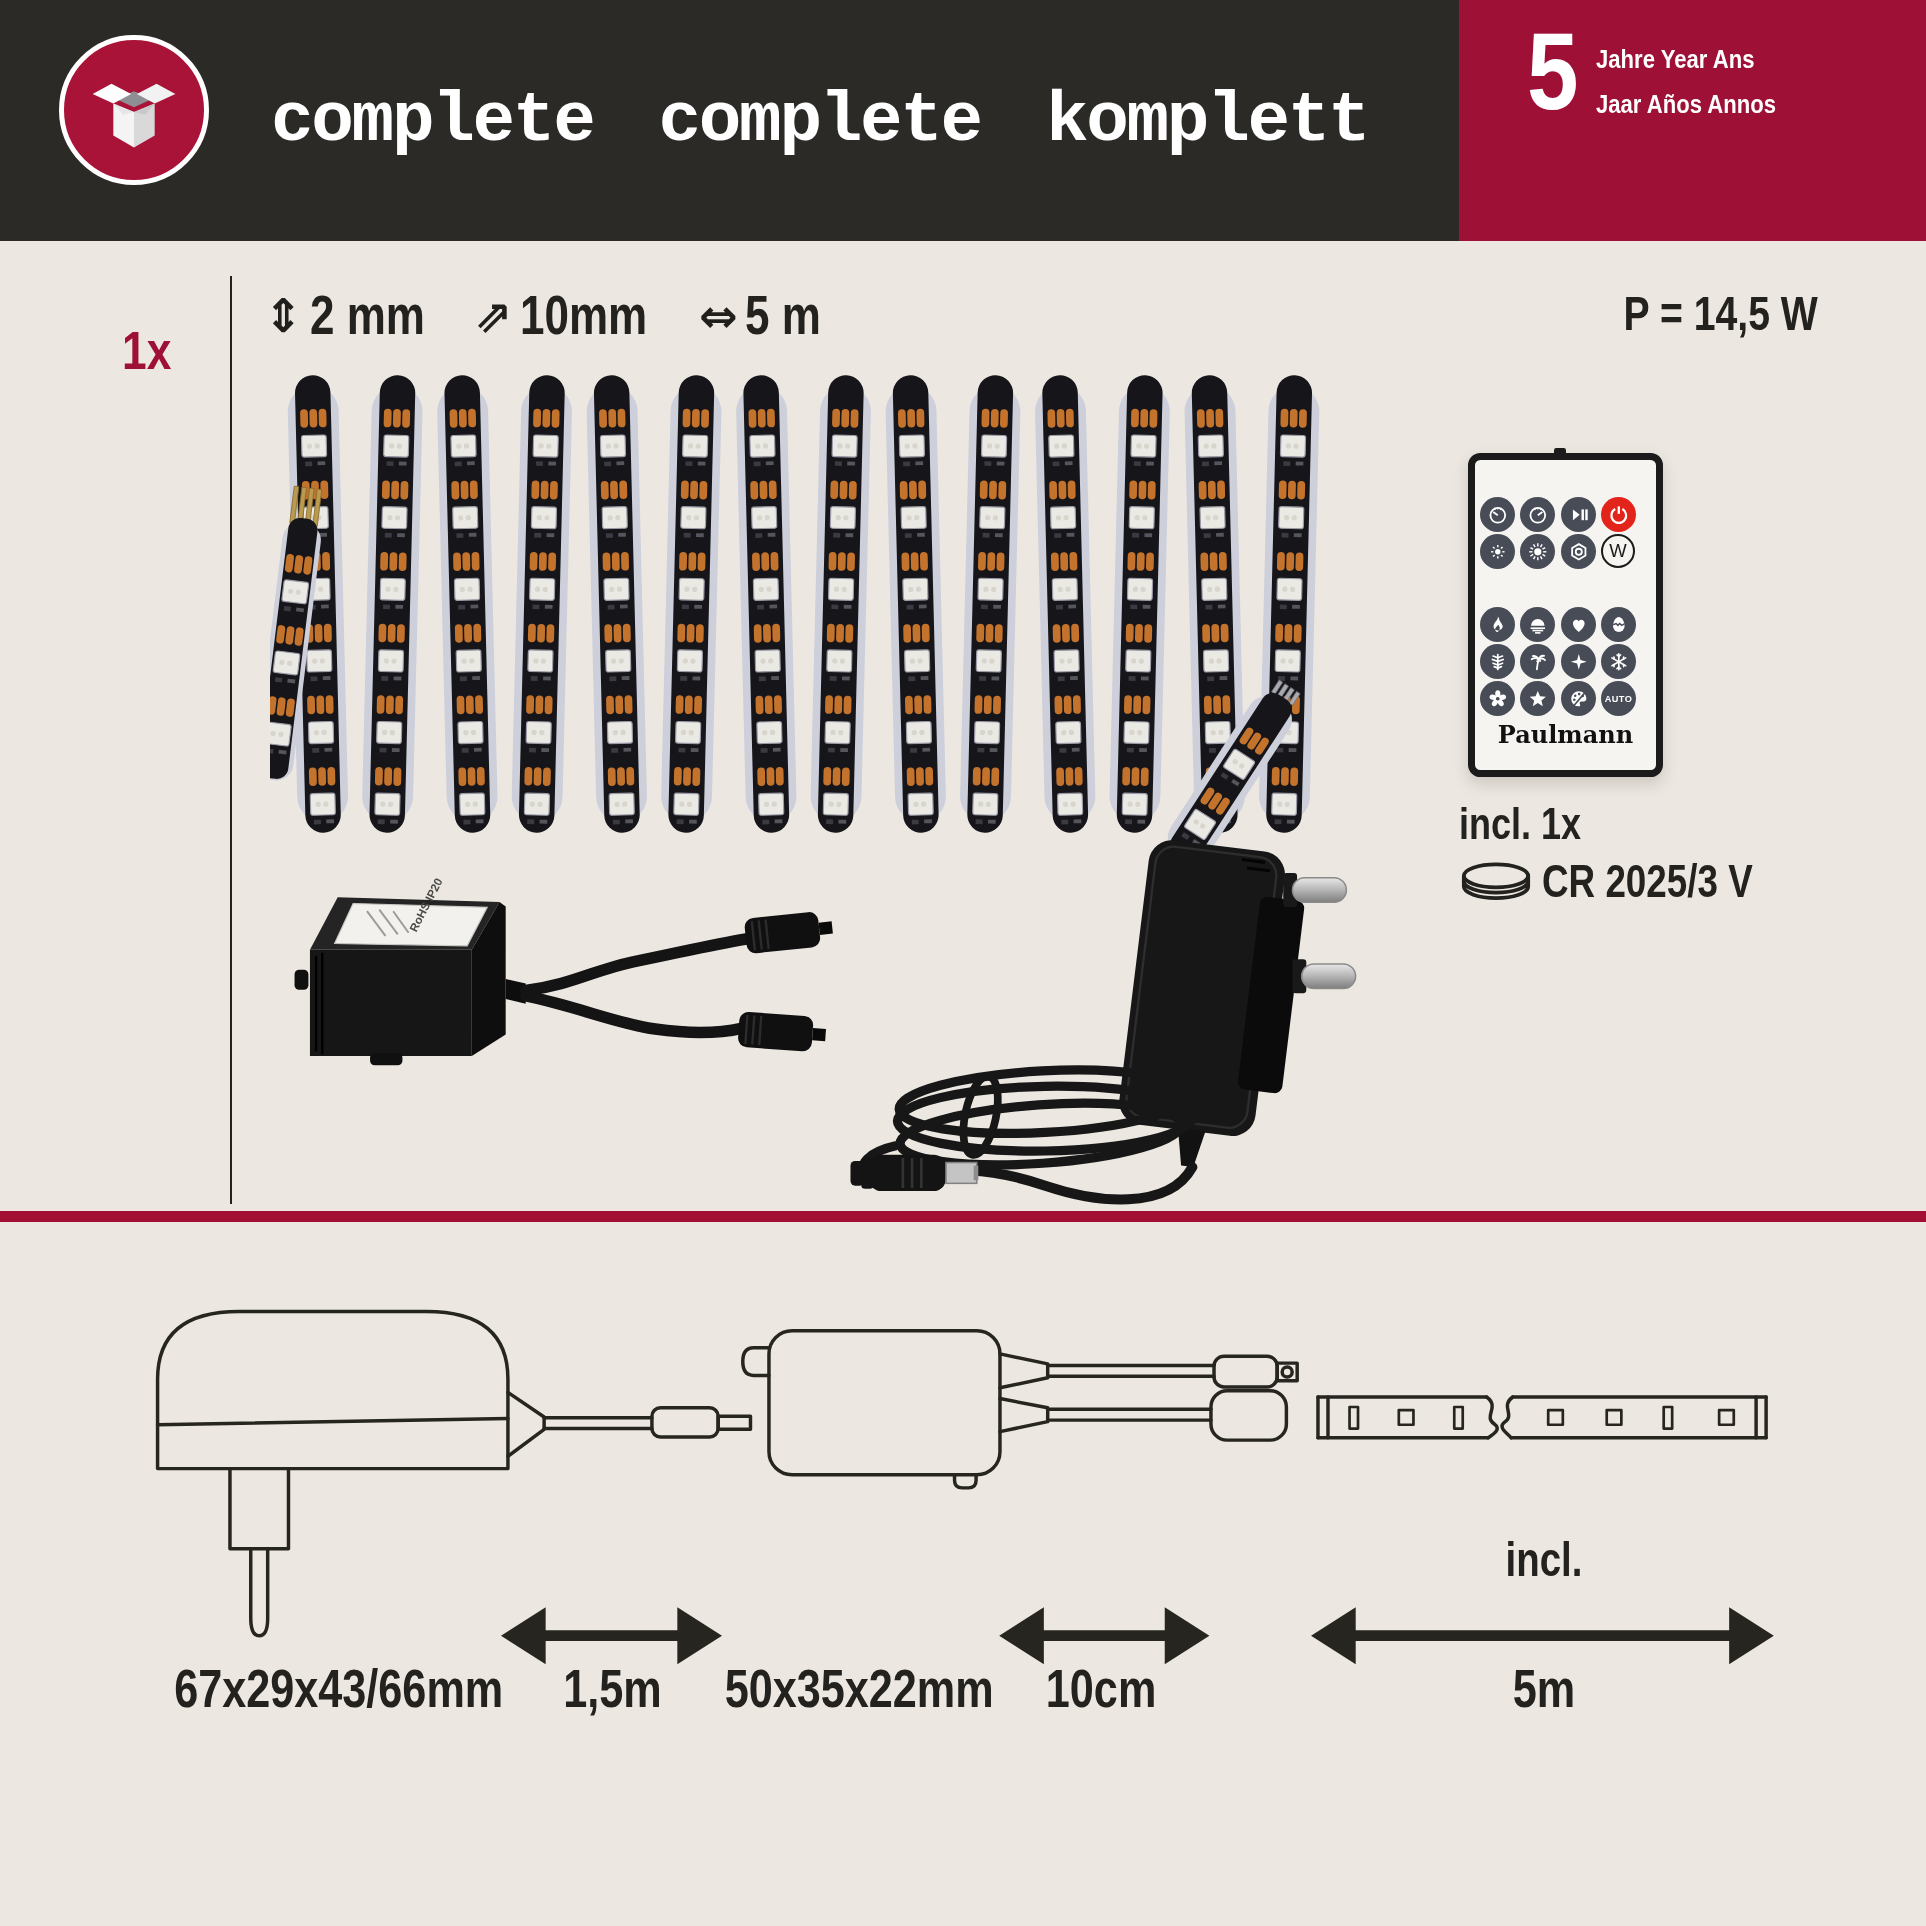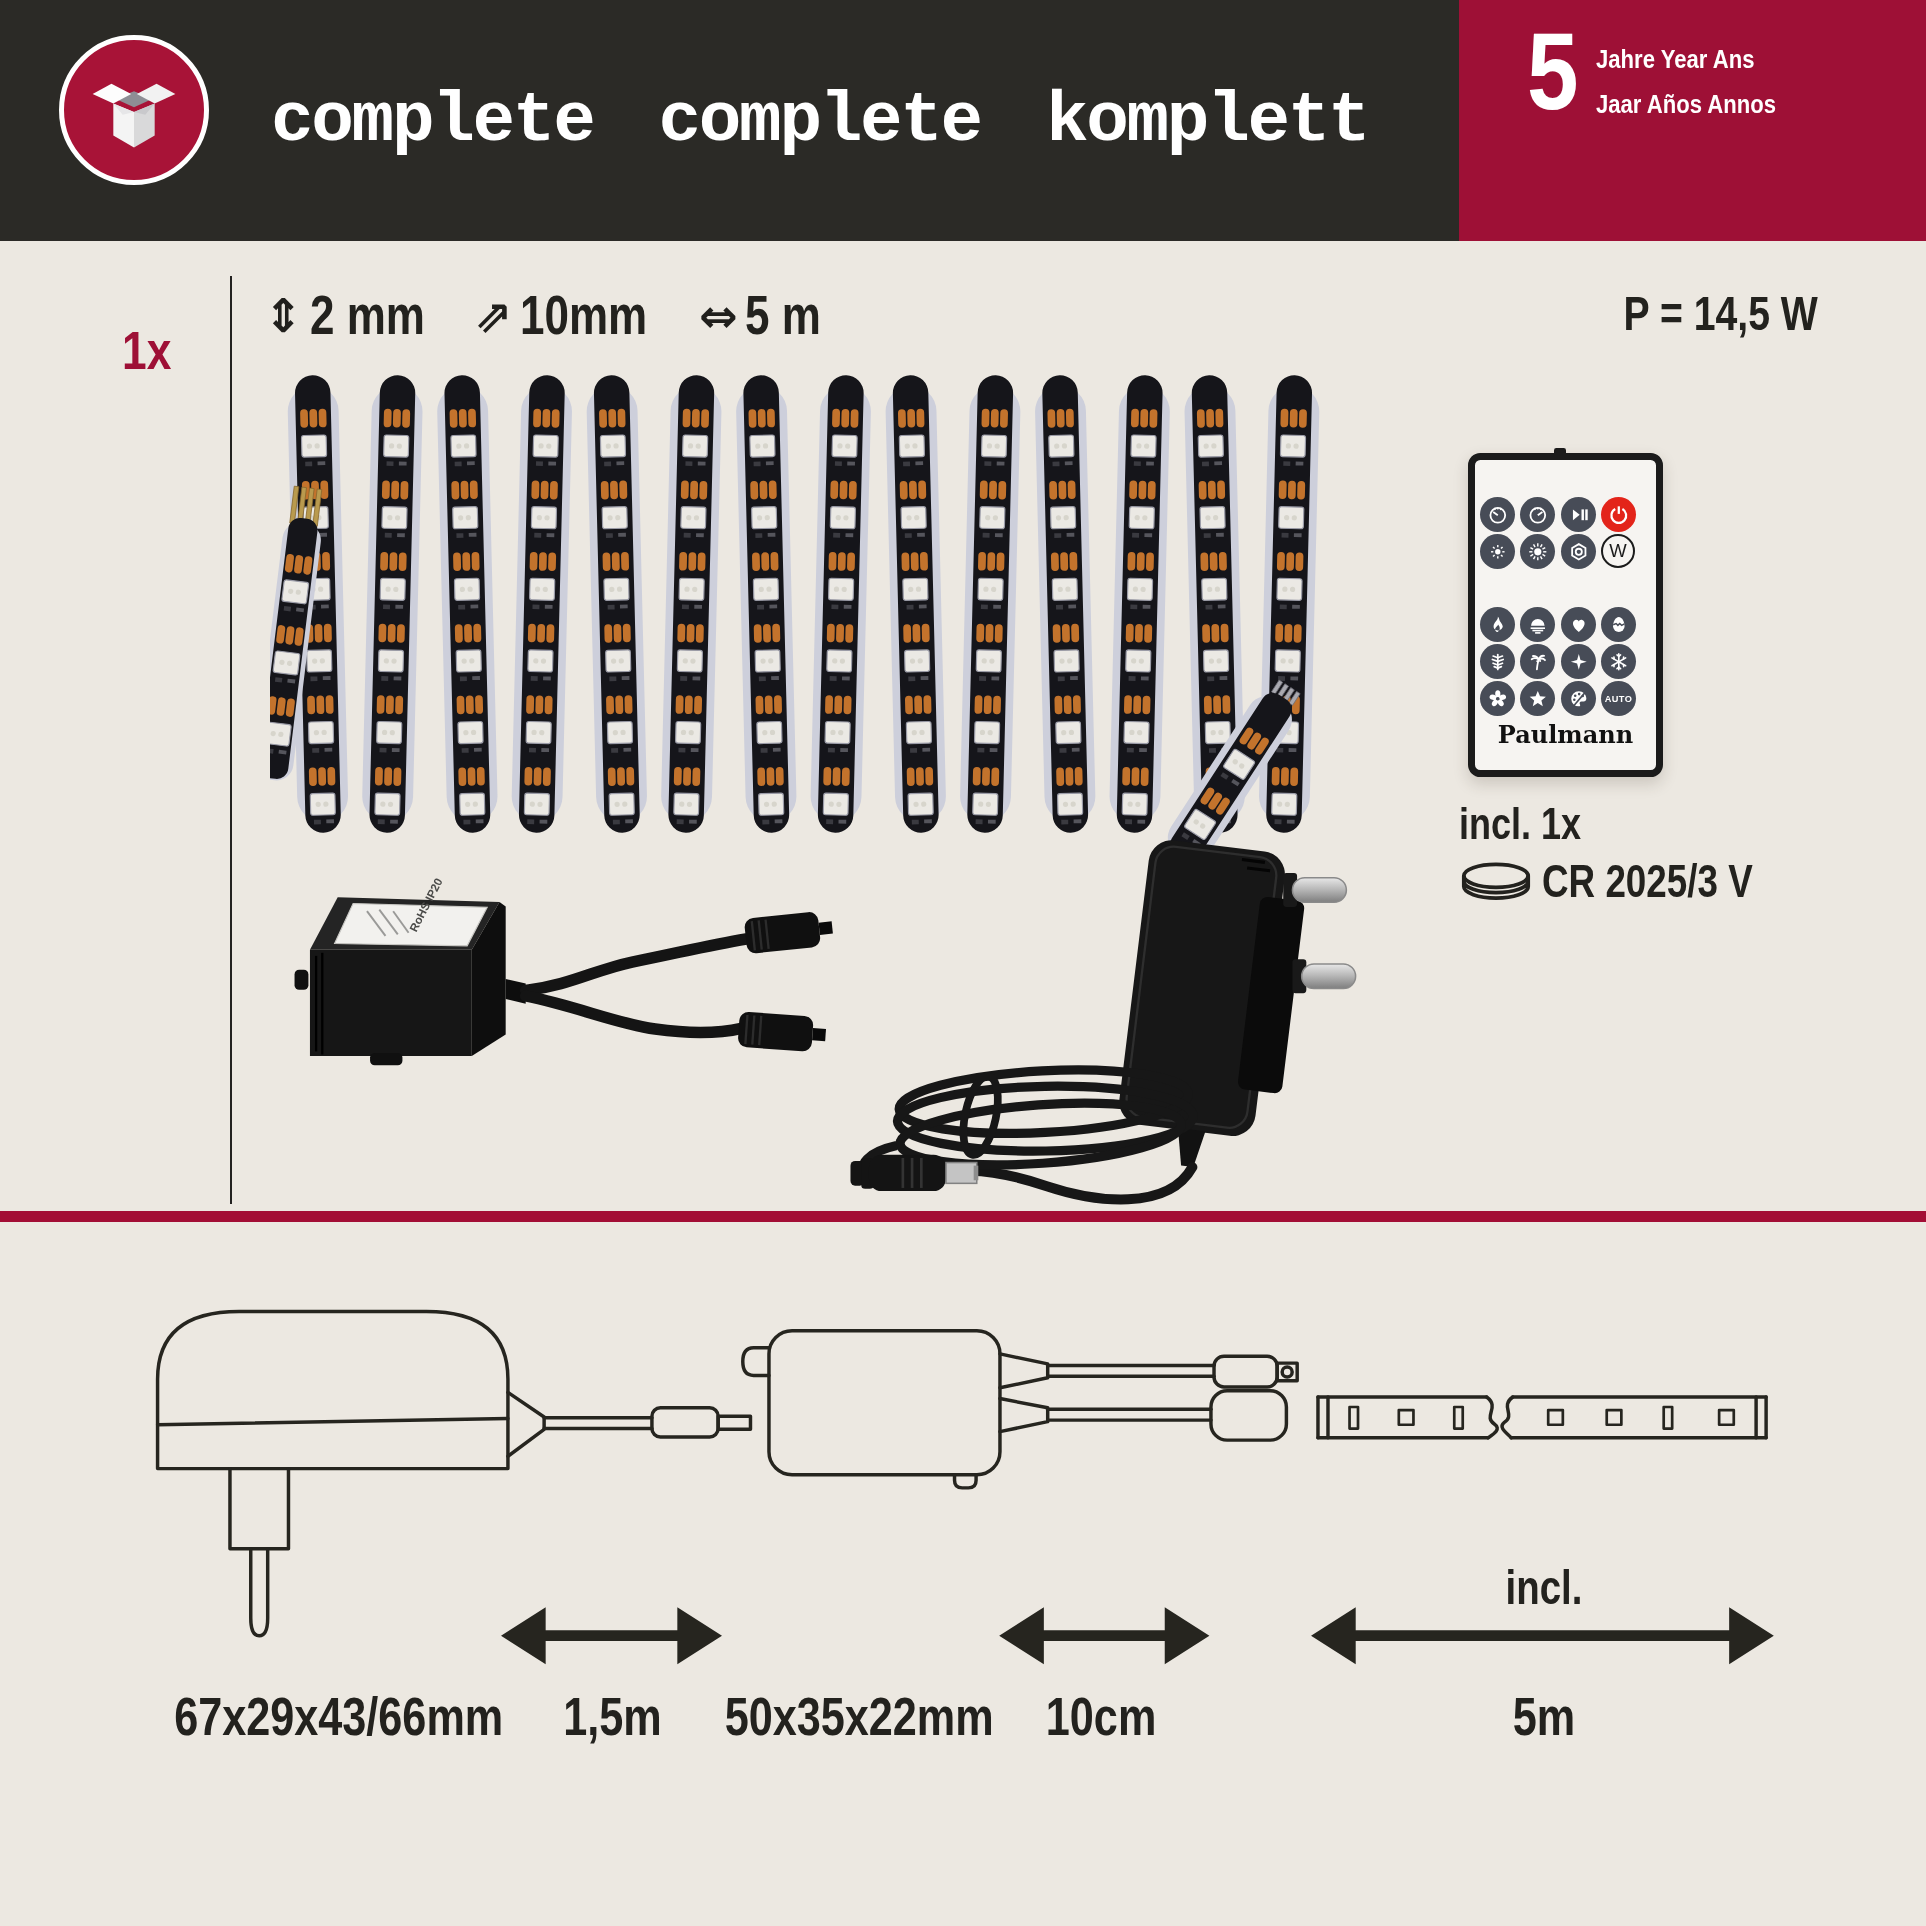--- a/index.html
+++ b/index.html
@@ -52,21 +52,21 @@
   .rbtn.wht{background:#f6f4f1;border:2.3px solid #1b1b1b;width:30px;height:30px;}
   .wTxt{font-size:18.5px;font-weight:400;color:#1b1b1b;font-family:"Liberation Sans",sans-serif;}
   .autoTxt{font-size:9.2px;font-weight:700;color:#fff;letter-spacing:0.4px;}
   .brand{position:absolute;left:0;right:0;top:260px;text-align:center;
     font-family:"DejaVu Serif","Liberation Serif",serif;font-weight:700;font-size:24px;color:#111;}
 
   
   .redline{left:0;top:1211px;width:1926px;height:10.8px;background:#a30e35;}
 
   
-  .lbl{position:absolute;top:1657px;text-align:center;font-size:54px;margin-top:28px;}
+  .lbl{position:absolute;top:1657px;text-align:center;font-size:54px;}
   .lbl.small{font-size:48px;}
 </style>
 </head>
 <body>
 
 <div class="abs header">
   <div class="abs logo-circle">
     <svg width="94" height="94" viewBox="0 0 100 100">
       <polygon points="30,38 50,30 70,38 50,47" fill="#8e8e95"></polygon>
       <polygon points="28,43 6,33 26,22 47,33" fill="#fdfdfd"></polygon>

